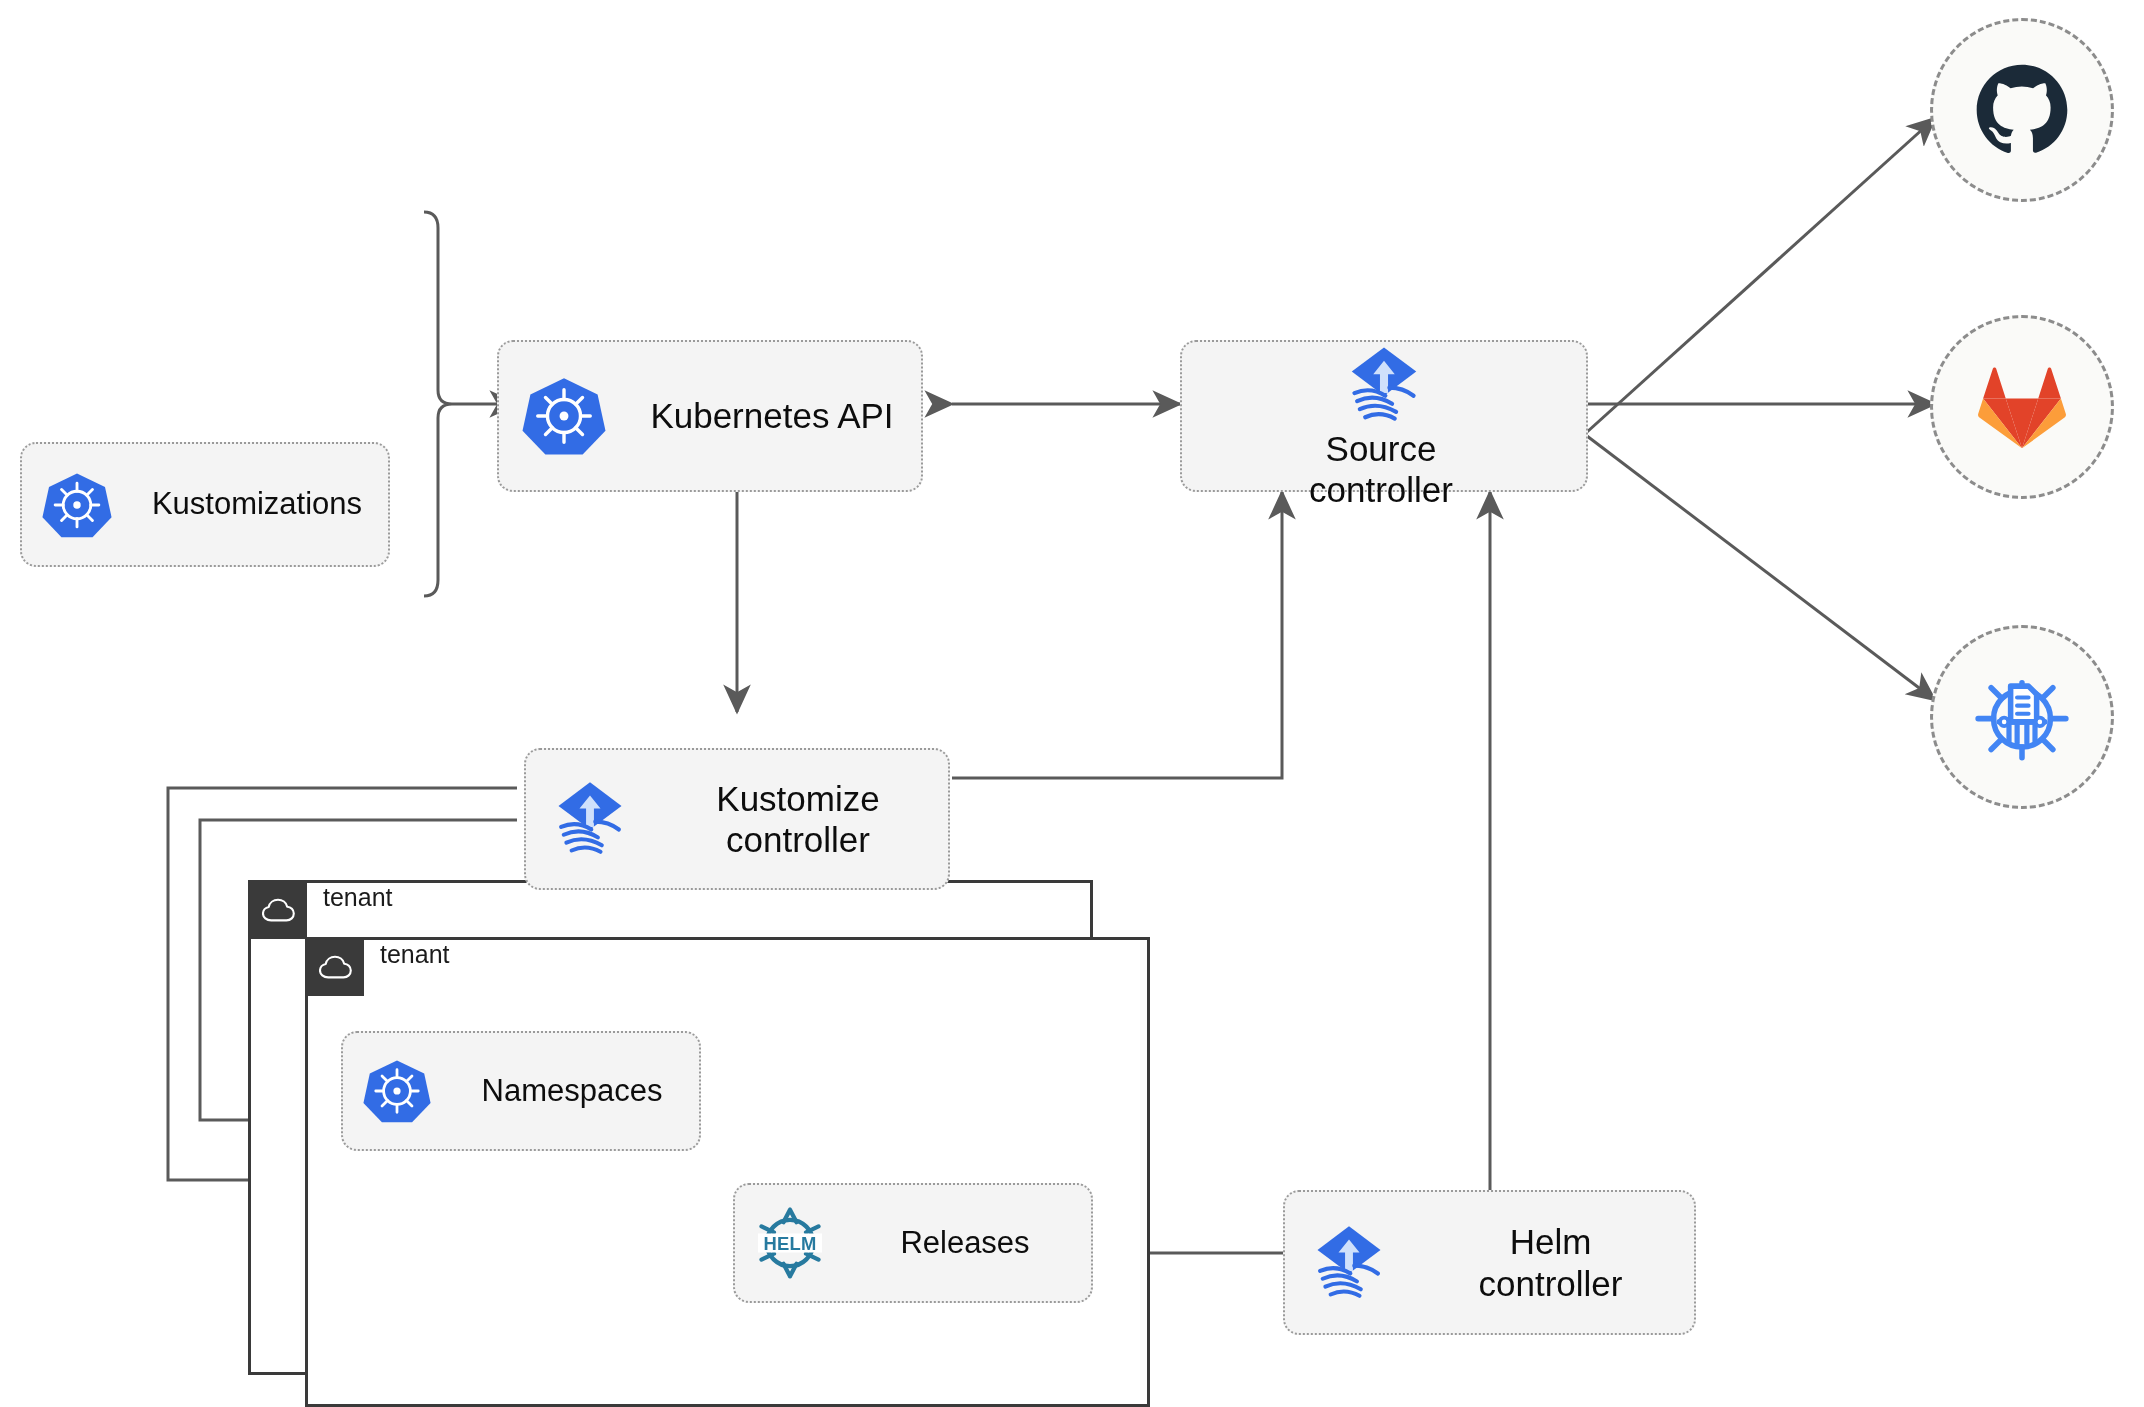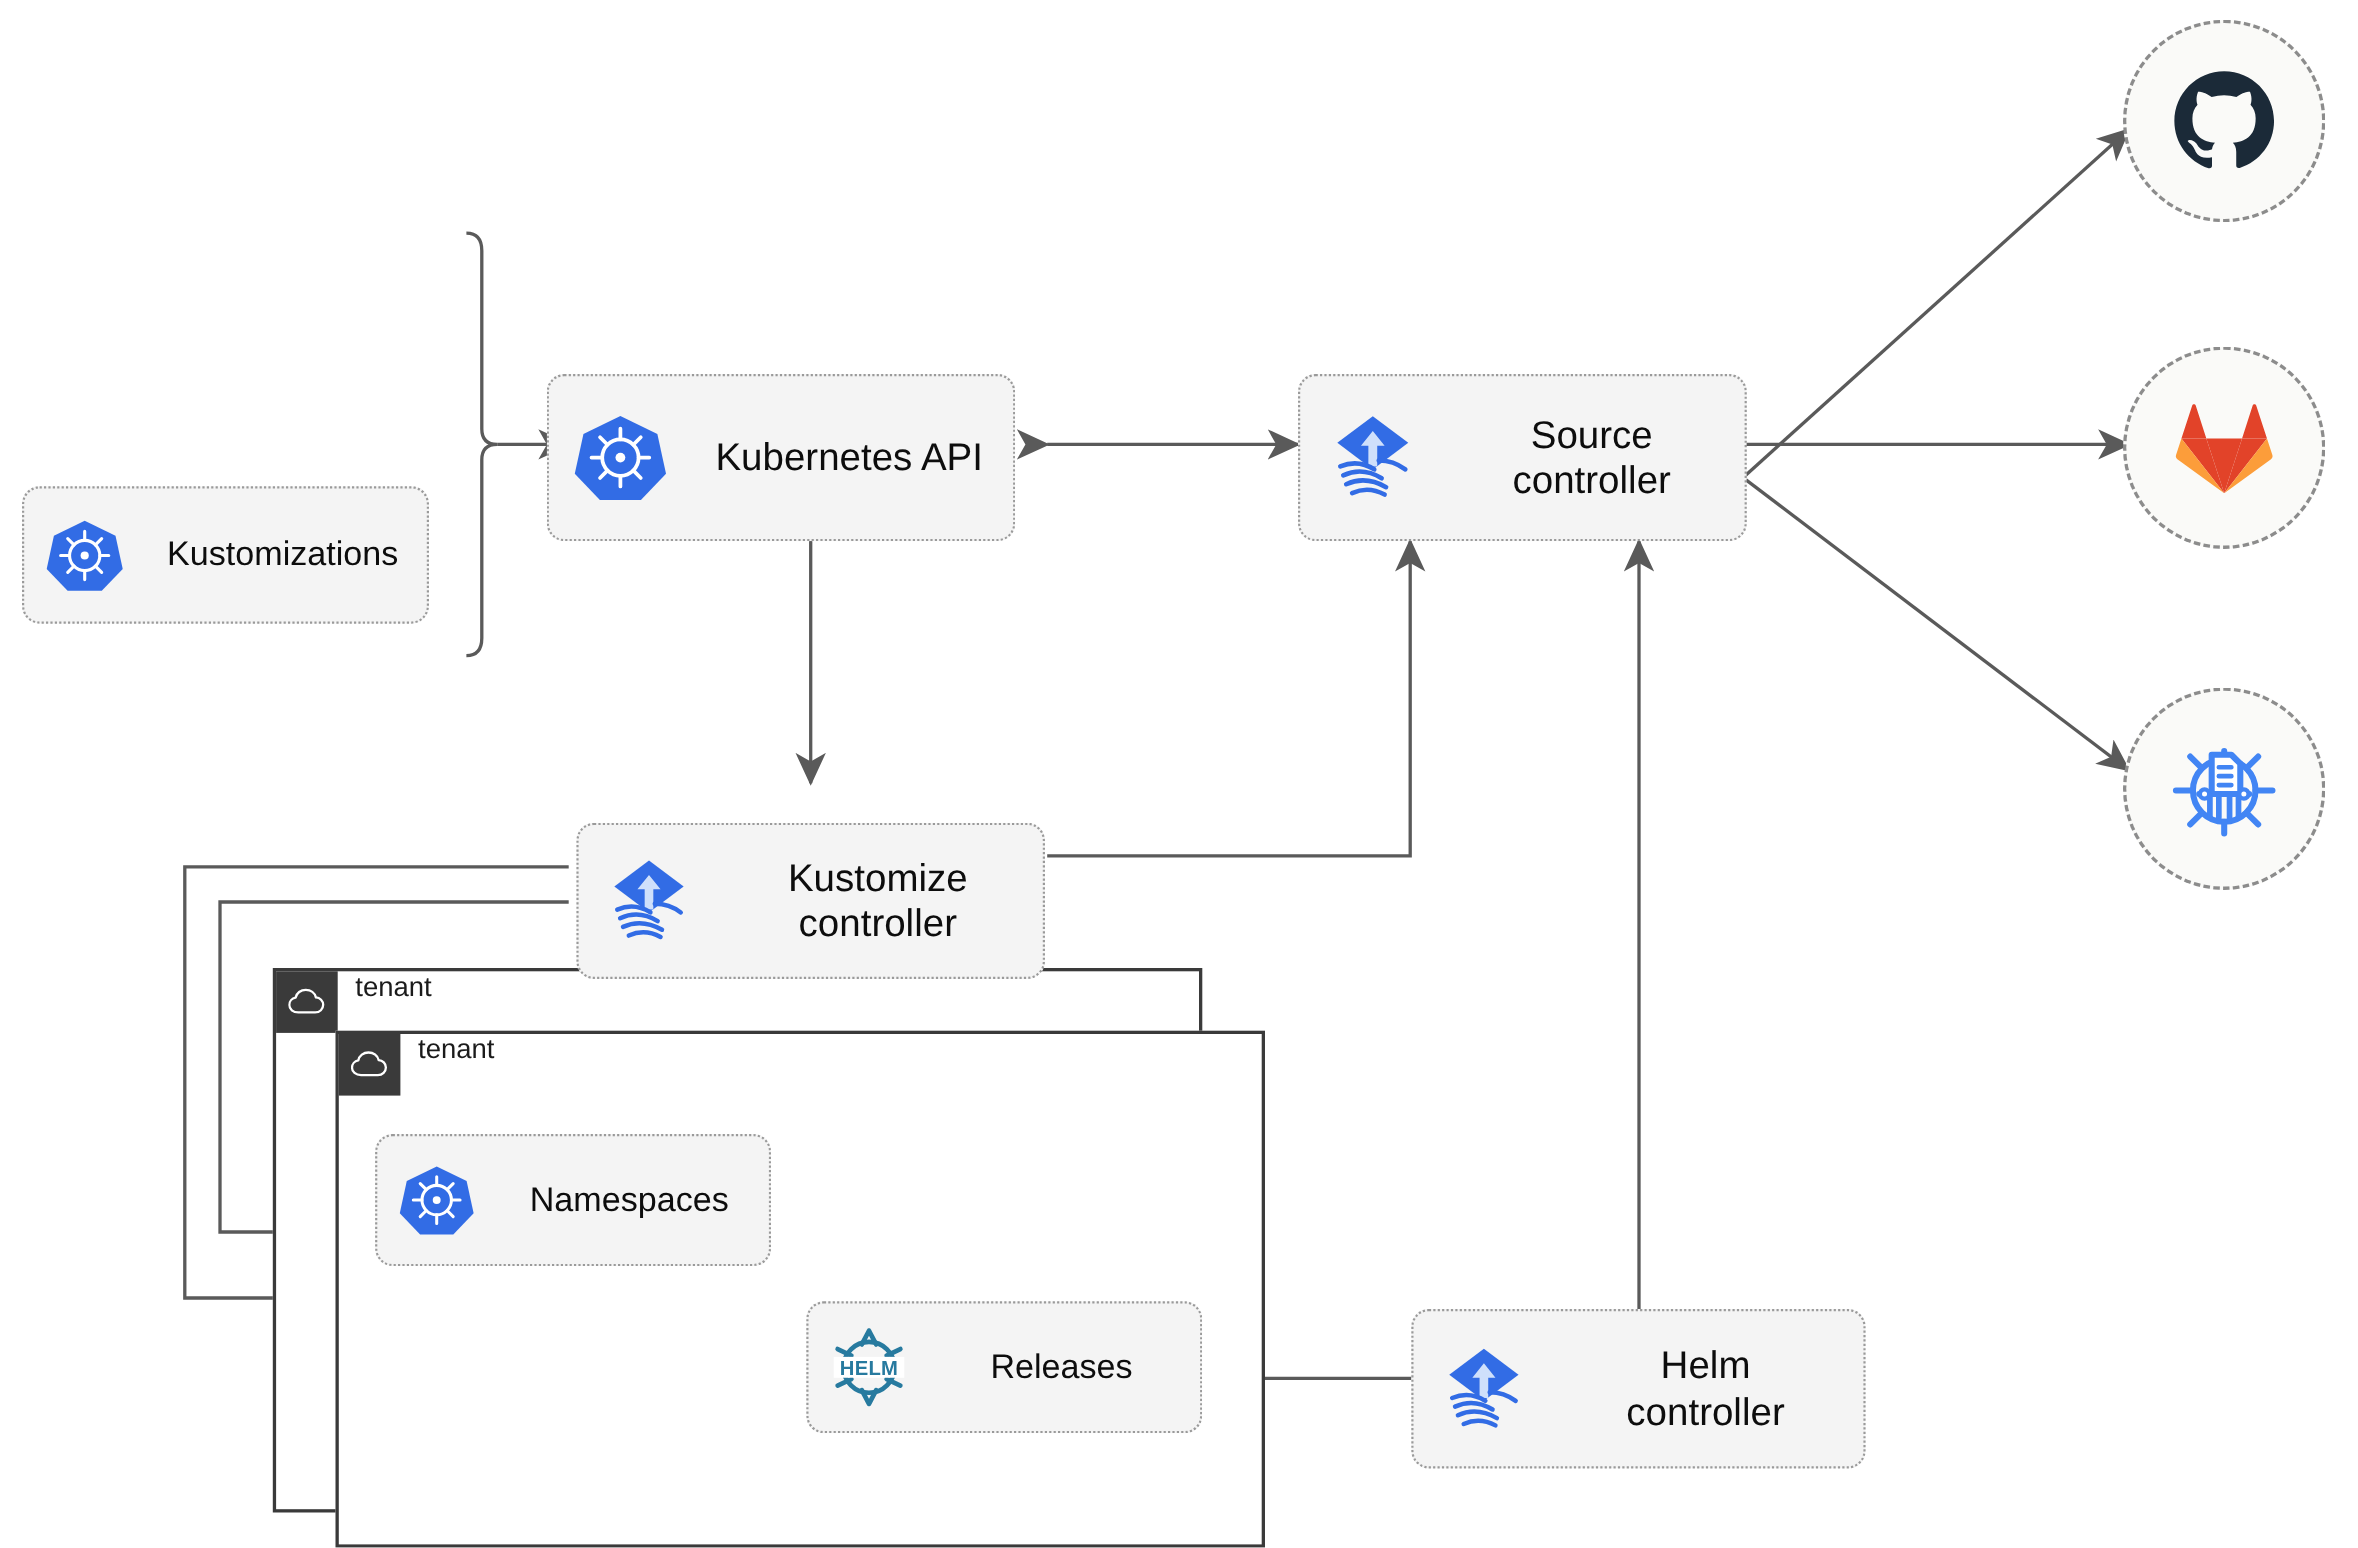--- a/index.html
+++ b/index.html
@@ -143,21 +143,21 @@
         <g fill="none" stroke="#ffffff" stroke-width="2.6" stroke-linecap="round">
           <circle cx="32" cy="32" r="12.6"></circle>
           <path d="M32 19.4V12M32 44.6V52M19.4 32H12M44.6 32H52M23.1 23.1l-5.2-5.2M40.9 40.9l5.2 5.2M23.1 40.9l-5.2 5.2M40.9 23.1l5.2-5.2"></path>
         </g>
         <circle cx="32" cy="32" r="3.4" fill="#ffffff"></circle>
       </svg>
     </div>
     <div class="lbl" style="font-size:35px;">Kubernetes API</div>
   </div>
 
-  <div class="node" style="left:1180px;top:340px;width:408px;height:152px;">
+  <div class="node" style="left:1180px;top:340px;width:408px;height:152px;flex-direction:column;">
     <div class="ico" style="width:132px;">
       <svg width="86" height="86" viewBox="0 0 64 64">
         <path d="M32 4 56 22 32 40 8 22Z" fill="#326ce5"></path>
         <path d="M32 14 40 24 35 24 35 38 29 38 29 24 24 24Z" fill="#cfe0fb"></path>
         <g stroke="#326ce5" stroke-width="3.1" fill="none" stroke-linecap="round">
           <path d="M10 38 Q22 33 33 40"></path>
           <path d="M12 44 Q25 38 38 46"></path>
           <path d="M14 50 Q27 44 41 52"></path>
           <path d="M18 56 Q29 51 40 57"></path>
           <path d="M36 34 Q46 34 54 40"></path>

